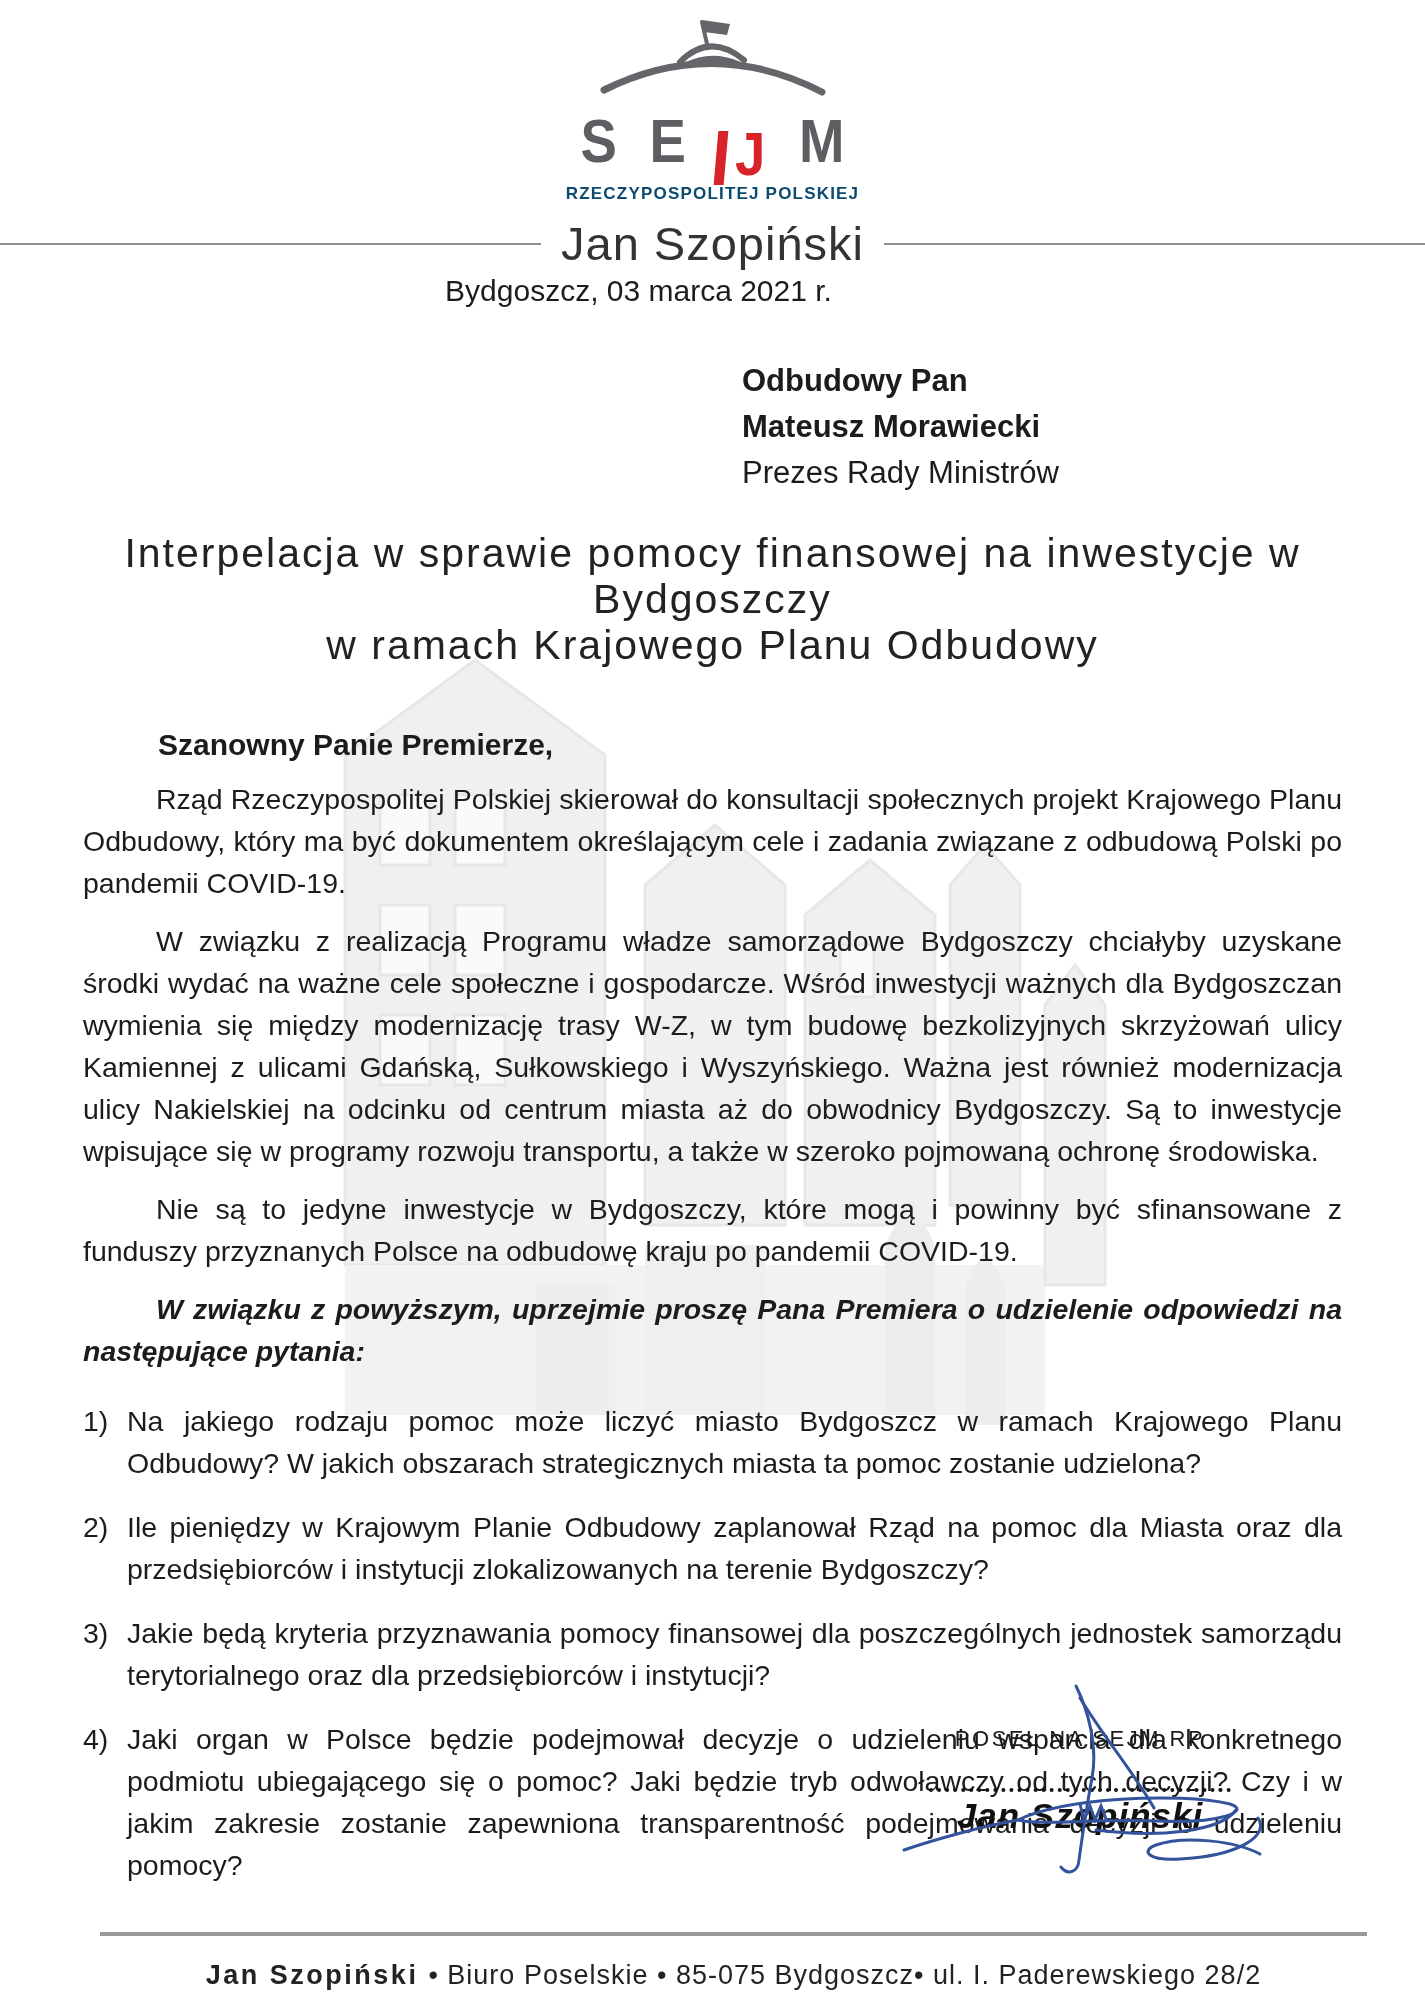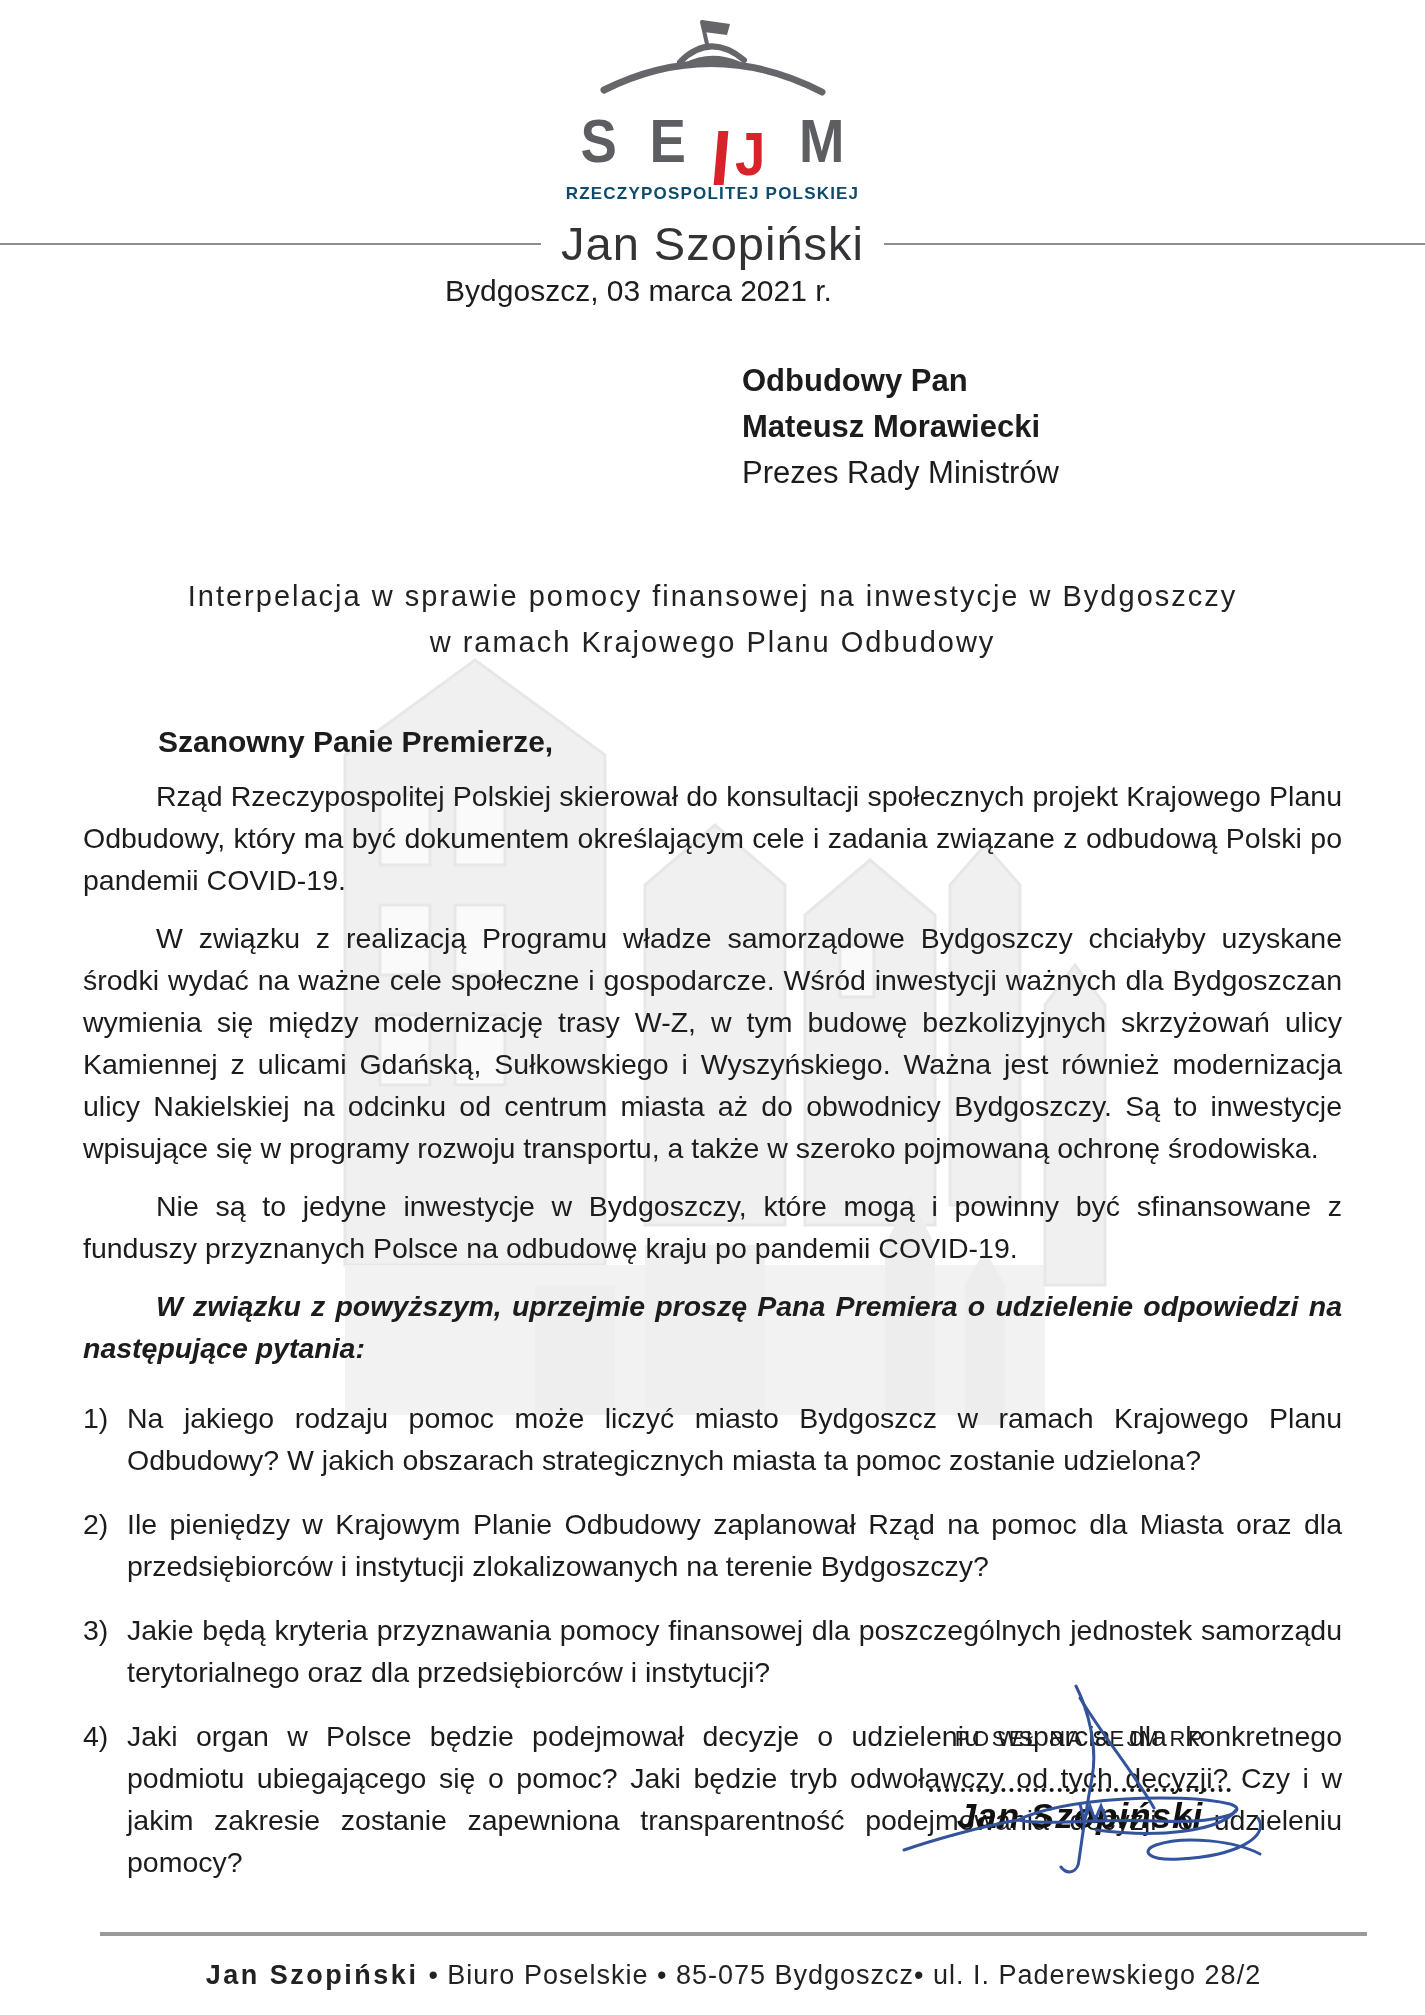--- a/index.html
+++ b/index.html
@@ -24,21 +24,21 @@
   
   .name-banner { display:flex; align-items:center; gap:20px; margin-top:14px; }
   .banner-rule { flex:1; height:2px; background:#8f8f8f; }
   .banner-name { font-size:47px; line-height:1.1; font-weight:400; letter-spacing:1px; color:#333336; white-space:nowrap; }
   
   .date-row { text-align:center; padding-right:148px; margin-top:4px; font-size:30px; }
   
   .recipient { margin:50px 0 0 742px; font-size:31px; line-height:46px; }
   .r-bold { font-weight:700; }
   
-  .doc-title { margin-top:77px; text-align:center; font-size:29px; line-height:46px; letter-spacing:2px; color:#222; }
+  .doc-title { margin-top:34px; text-align:center; font-size:41px; line-height:46px; letter-spacing:2px; color:#222; }
   
   .body-wrap { margin:16px 83px; }
   .salutation { margin:60px 0 8px 75px; font-size:30px; font-weight:700; }
   .para { margin:16px 0 0 0; font-size:28.5px; line-height:42px; text-align:justify; text-indent:73px; }
   .para-request { font-weight:700; font-style:italic; }
   .questions { margin-top:28px; }
   .q-item { display:flex; margin:0 0 22px 0; }
   .q-num { flex:none; width:44px; font-size:28.5px; line-height:42px; }
   .q-text { flex:1; font-size:28.5px; line-height:42px; text-align:justify; }
   

